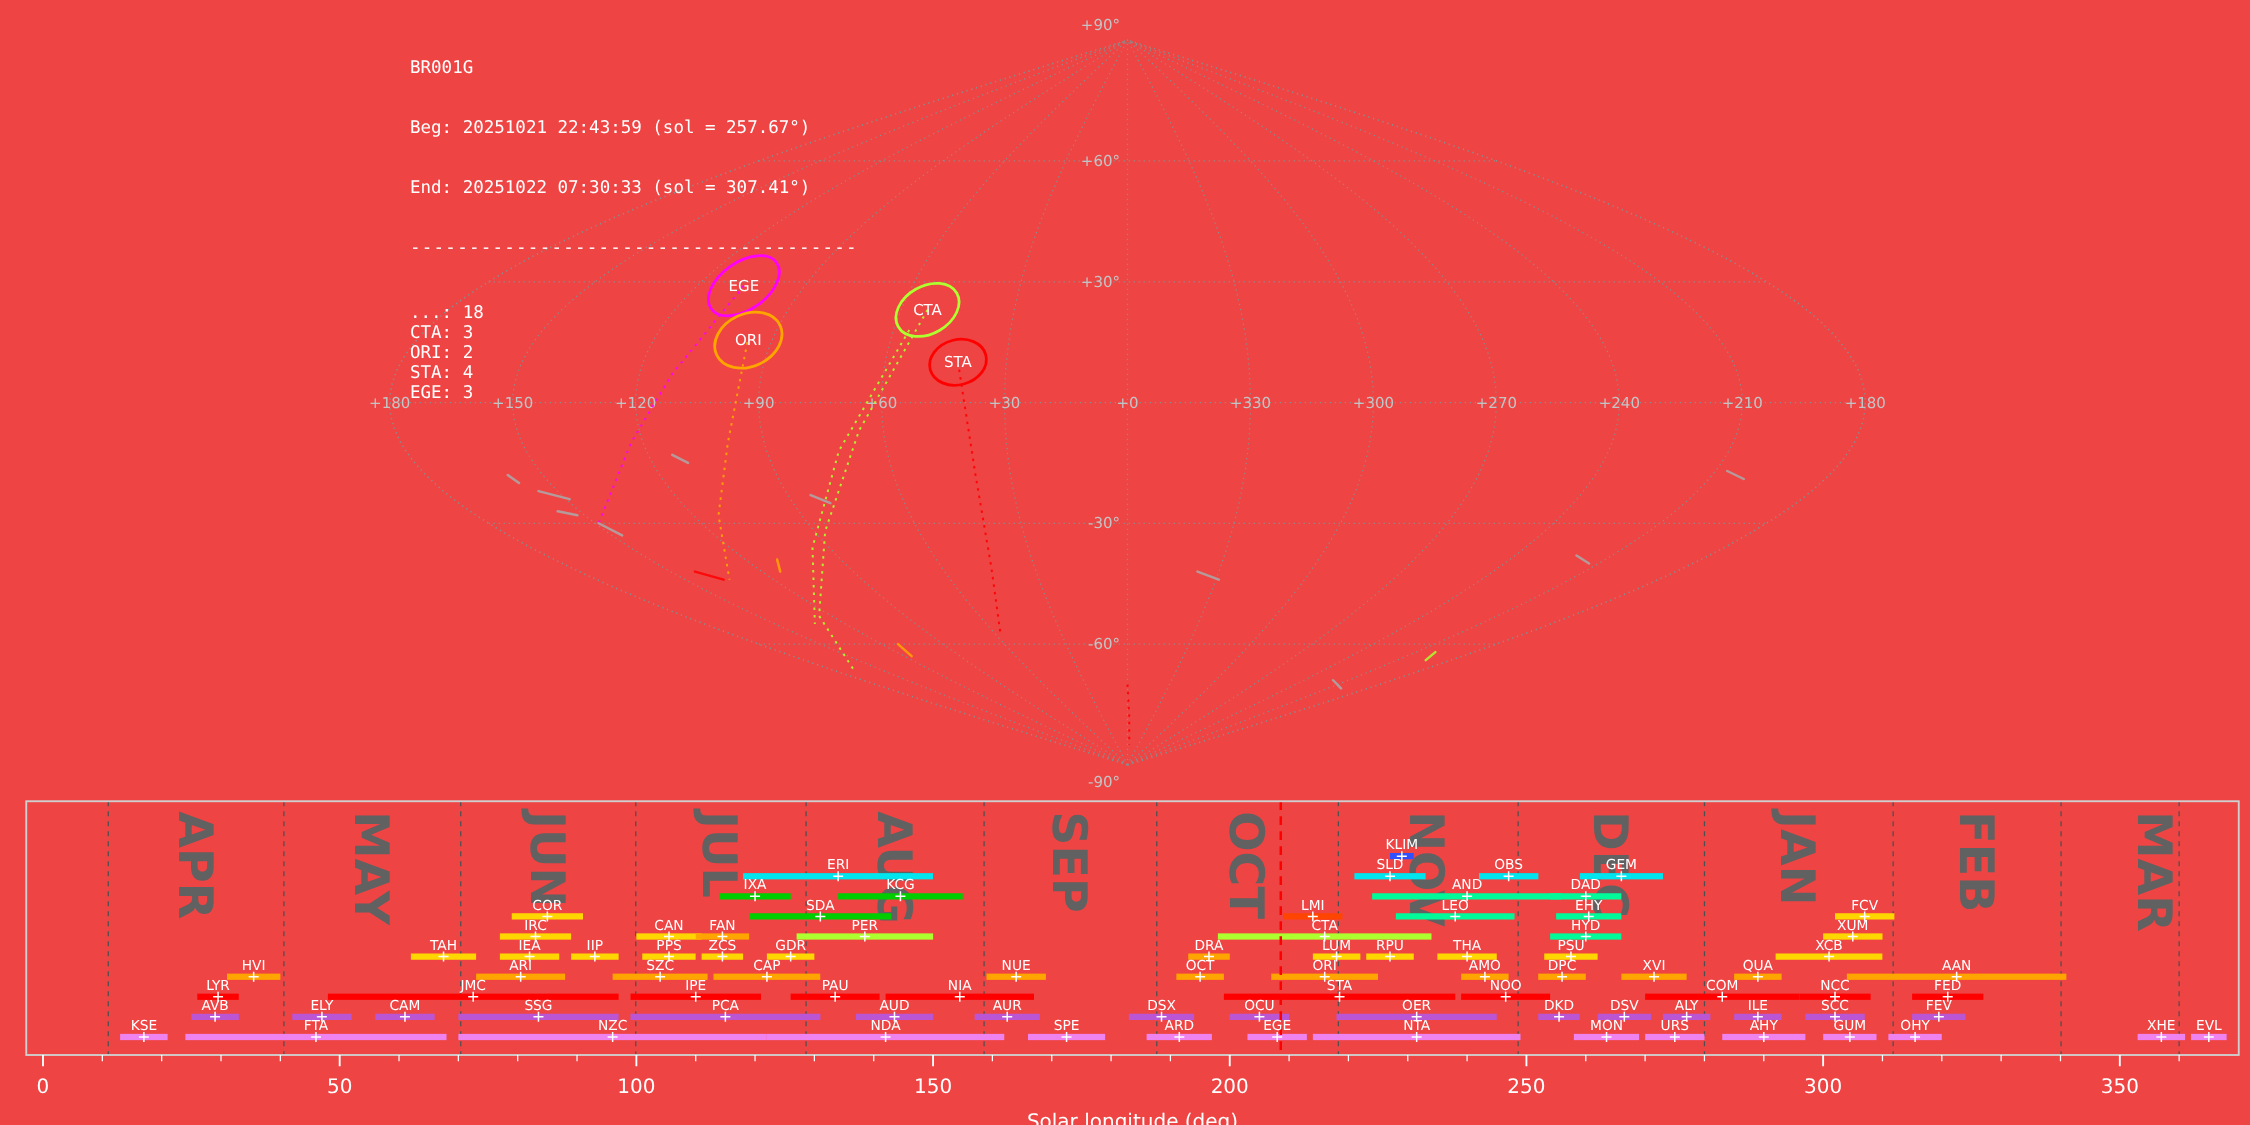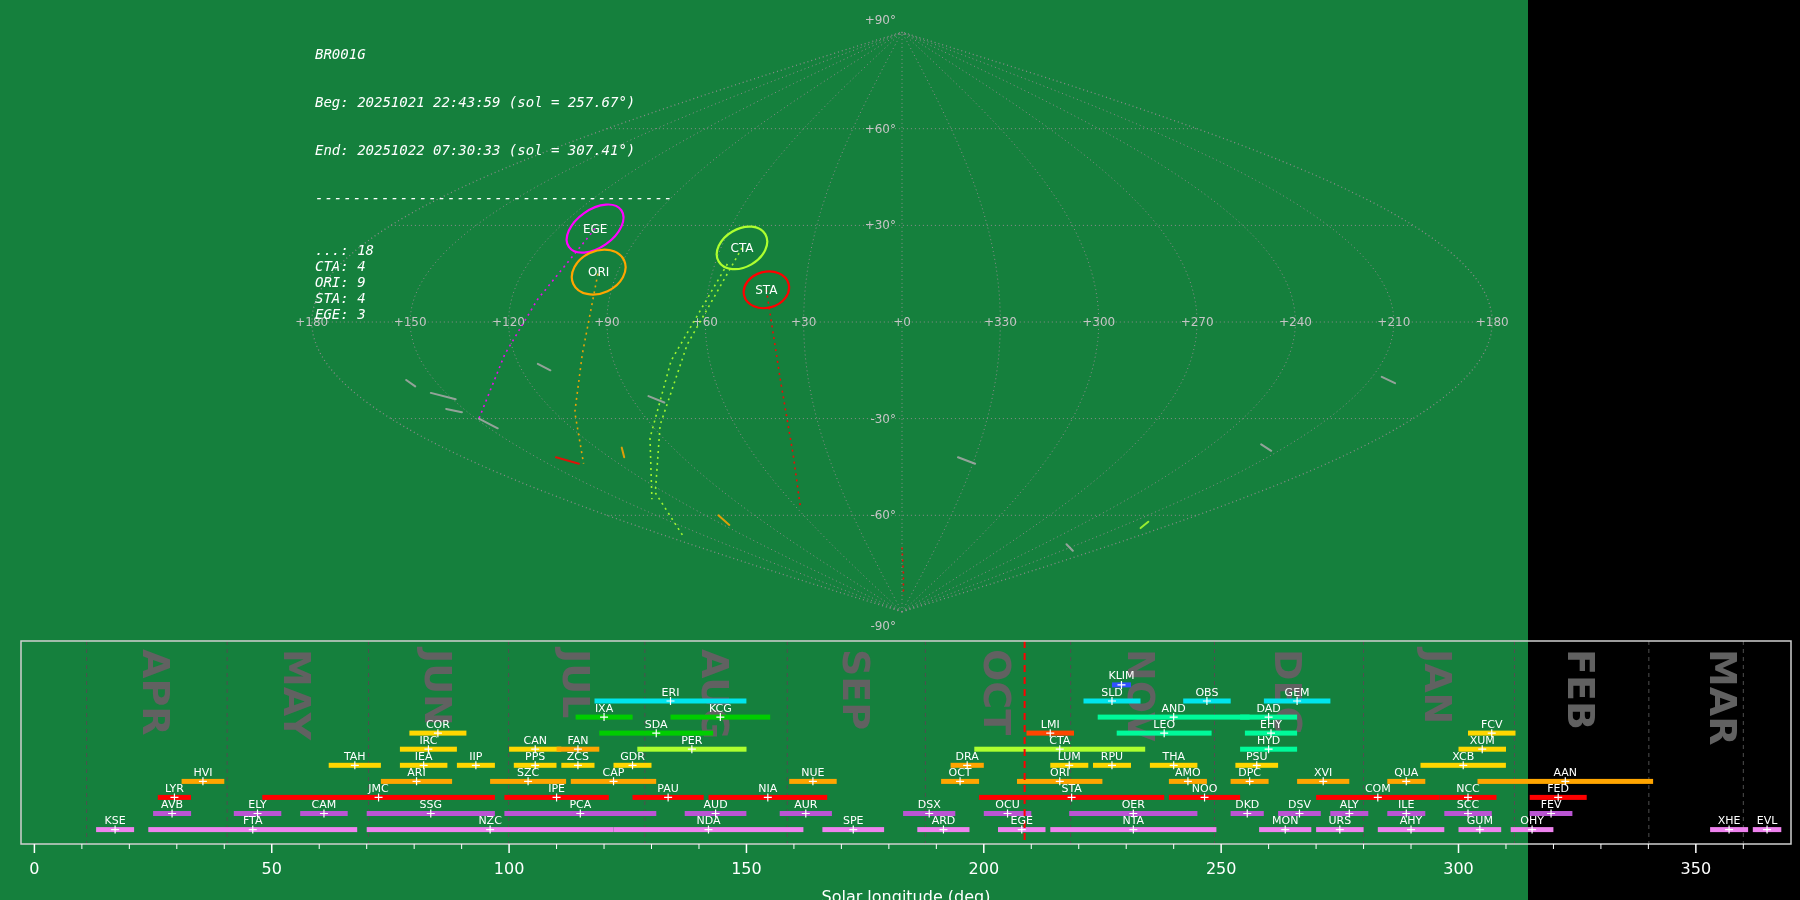--- a/index.html
+++ b/index.html
@@ -1,23 +1,23 @@
 <!DOCTYPE html>
 <html><head>
 <meta charset="utf-8">
 <style>
   html,body{margin:0;padding:0;background:#000;}
   body{width:1800px;height:900px;overflow:hidden;}
-  .stage{position:relative;width:1528px;height:900px;background:#15803d;}
+  .stage{position:relative;width:1800px;height:900px;background:#ef4444;}
   svg.layer{position:absolute;left:0;top:0;}
   #info-panel{
-    position:absolute;left:315px;top:14px;
+    position:absolute;left:328px;top:14px;
     color:#ffffff;
     font-family:"DejaVu Sans Mono","Liberation Mono",monospace;
-    font-size:14px;line-height:16px;white-space:pre;font-style:italic;
+    font-size:14px;line-height:16px;white-space:pre;
   }
   #info-panel .sep{letter-spacing:1px;}
   #counts{margin-top:4px;}
   text{font-family:"DejaVu Sans","Liberation Sans",sans-serif;}
 </style>
 </head>
 <body>
 
 <div class="stage">
 
@@ -424,16 +424,16 @@
       <line x1="1695.8500000000001" y1="844" x2="1695.8500000000001" y2="853" stroke="#ffffff" stroke-width="1.5"></line>
       <text x="1695.8500000000001" y="874" fill="#ffffff" font-size="16" text-anchor="middle">350</text>
       <text x="906" y="902" fill="#ffffff" font-size="16" text-anchor="middle">Solar longitude (deg)</text>
     </svg>
 
   <div id="info-panel">
     <div>BR001G</div>
     <div>Beg: 20251021 22:43:59 (sol = 257.67°)</div>
     <div>End: 20251022 07:30:33 (sol = 307.41°)</div>
     <div class="sep">--------------------------------------</div>
-    <div id="counts"><div>...: 18</div><div>CTA: 4</div><div>ORI: 9</div><div>STA: 4</div><div>EGE: 3</div></div>
+    <div id="counts"><div>...: 18</div><div>CTA: 3</div><div>ORI: 2</div><div>STA: 4</div><div>EGE: 3</div></div>
   </div>
 
 </div>
 
 </body></html>

